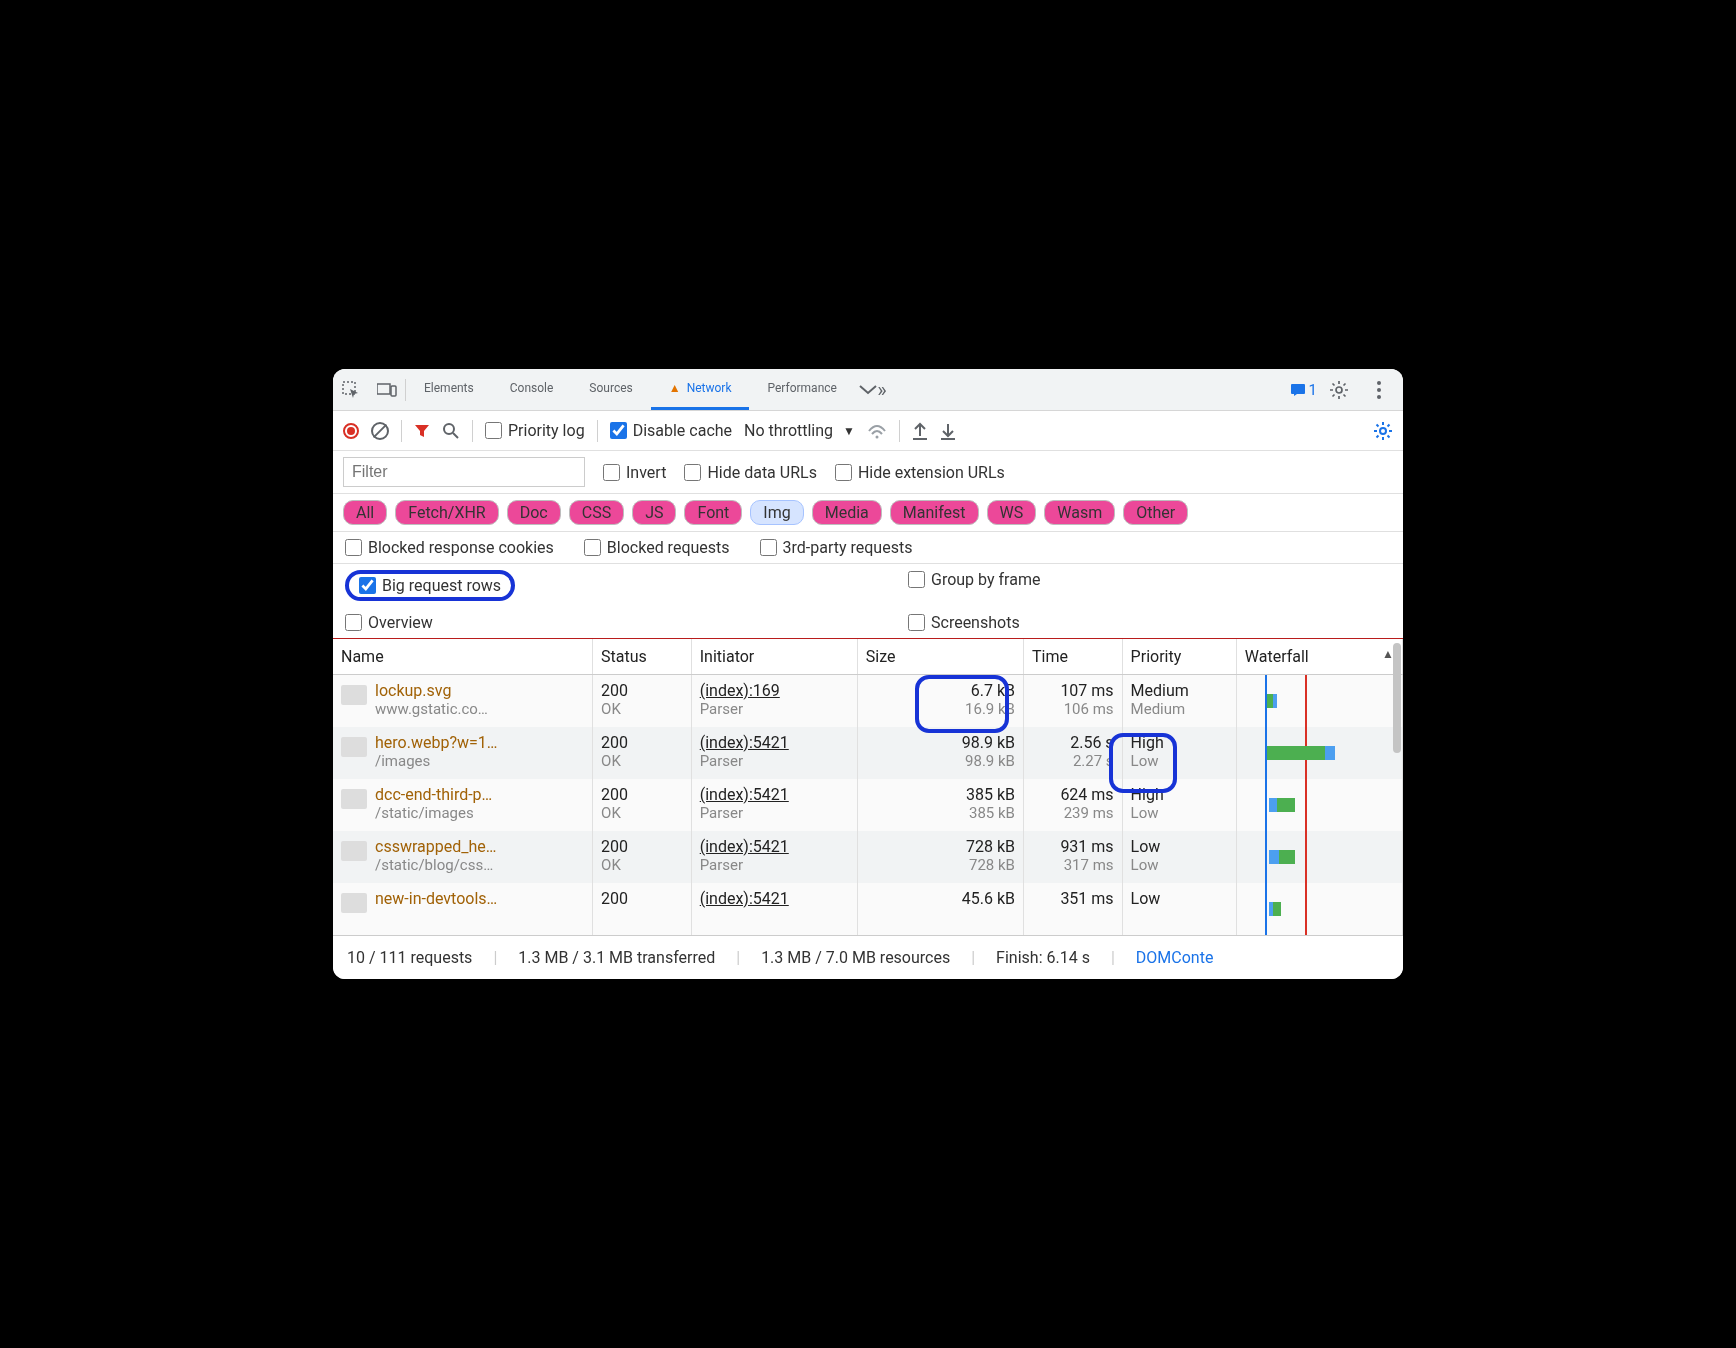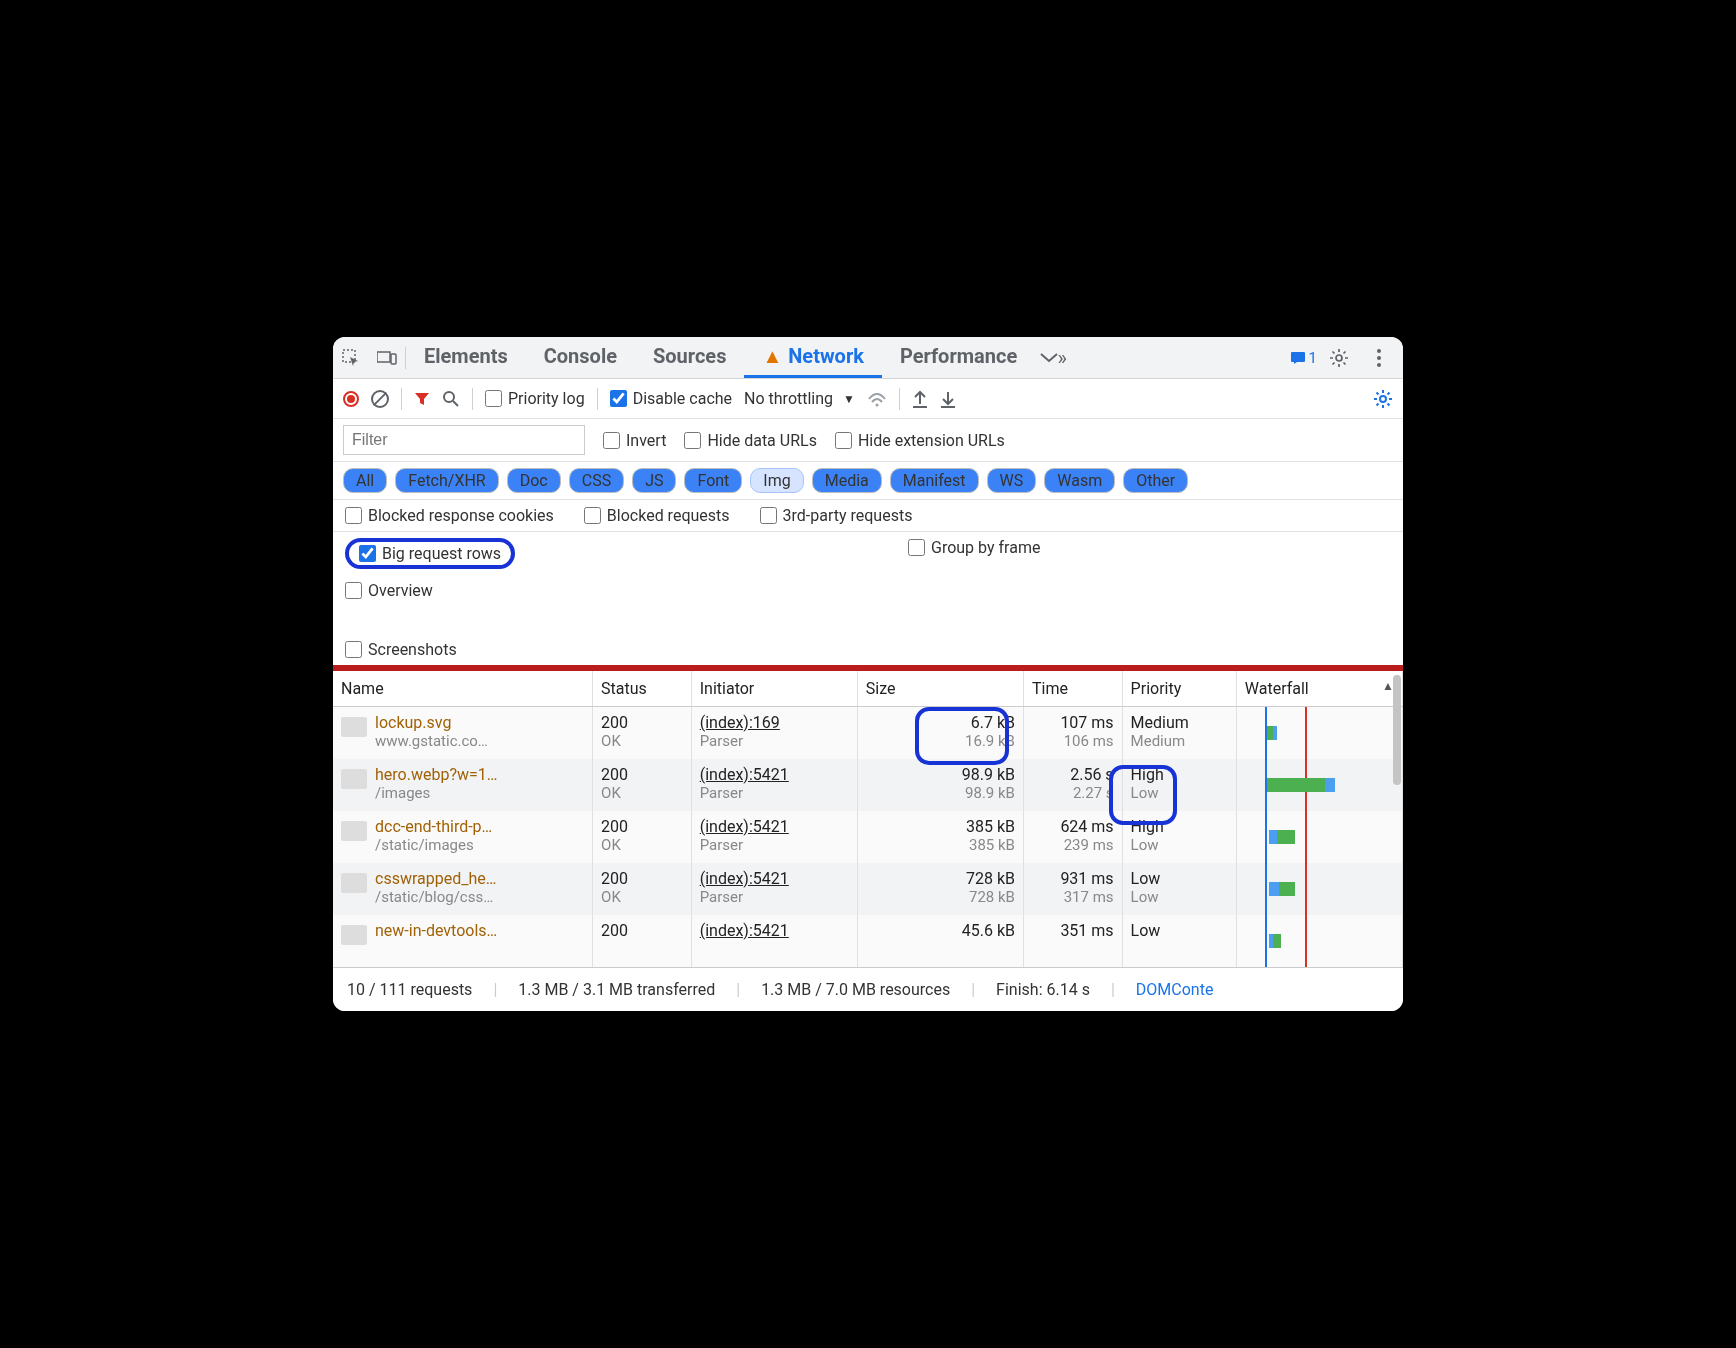--- a/index.html
+++ b/index.html
@@ -44,23 +44,22 @@
     border-bottom: 1px solid #d6d6d6;
     background: #f1f3f4;
   }
   .icon-btn {
     width: 36px; height: 36px; display:flex; align-items:center; justify-content:center;
     color:#5f6368; cursor:pointer;
   }
   .tab {
     padding: 0 18px; height: 100%;
     display:flex; align-items:center;
-    font-size: 20px; color:#5f6368; cursor:pointer;
+    font-size: 12px; color:#5f6368; cursor:pointer;
     border-bottom: 3px solid transparent;
-    font-weight: bold;
   }
   .tab.active { color:#1a73e8; border-bottom-color:#1a73e8; }
   .tab.active .warn { color:#e37400; margin-right:6px; }
   .right-tools { margin-left:auto; display:flex; align-items:center; gap:4px; padding-right:6px; }
   .badge-1 { display:flex; align-items:center; gap:3px; color:#1a73e8; font-size:15px; }
 
   
   .toolbar {
     height: 40px; display:flex; align-items:center; gap:12px;
     border-bottom: 1px solid #e0e0e0; padding: 0 10px;
@@ -84,40 +83,40 @@
   }
   .filterbox {
     width:242px; height:30px; border:1px solid #ccc; padding:0 8px;
     font-size:16px; color:#888;
   }
 
   
   .chips { display:flex; gap:8px; padding:6px 10px; flex-wrap:wrap; border-bottom:1px solid #e0e0e0; }
   .chip {
     border:1px solid #bdbdbd; border-radius:10px; padding:2px 12px;
-    font-size:16px; color:#333; cursor:pointer; background:#3b82f6;
+    font-size:16px; color:#333; cursor:pointer; background:#ec4899;
   }
   .chip.active { background:#d6e4ff; border-color:#a6c3ff; }
 
   
   .checkrow {
     display:flex; gap:30px; padding:6px 12px; border-bottom:1px solid #e0e0e0;
     font-size:16px;
   }
 
   
   .optrow {
     display:flex; padding:6px 12px; gap:40px; font-size:16px;
   }
   .optleft { flex:0 0 50%; }
   .optright { flex:1; }
   .highlight {
     border:4px solid #1733d6; border-radius:18px; padding:2px 10px; display:inline-flex; align-items:center; gap:6px;
   }
-  .divider { border-bottom:6px solid #b91c1c;flex-direction:column; }
+  .divider { border-bottom:1px solid #b91c1c; }
 
   
   .table { width:100%; border-collapse:collapse; }
   .table th {
     text-align:left; font-weight:400; font-size:16px; color:#222;
     padding:8px; border-right:1px solid #e0e0e0; border-bottom:1px solid #ccc;
     background:#fff;
   }
   .table td {
     font-size:16px; padding:6px 8px; border-right:1px solid #e0e0e0;

